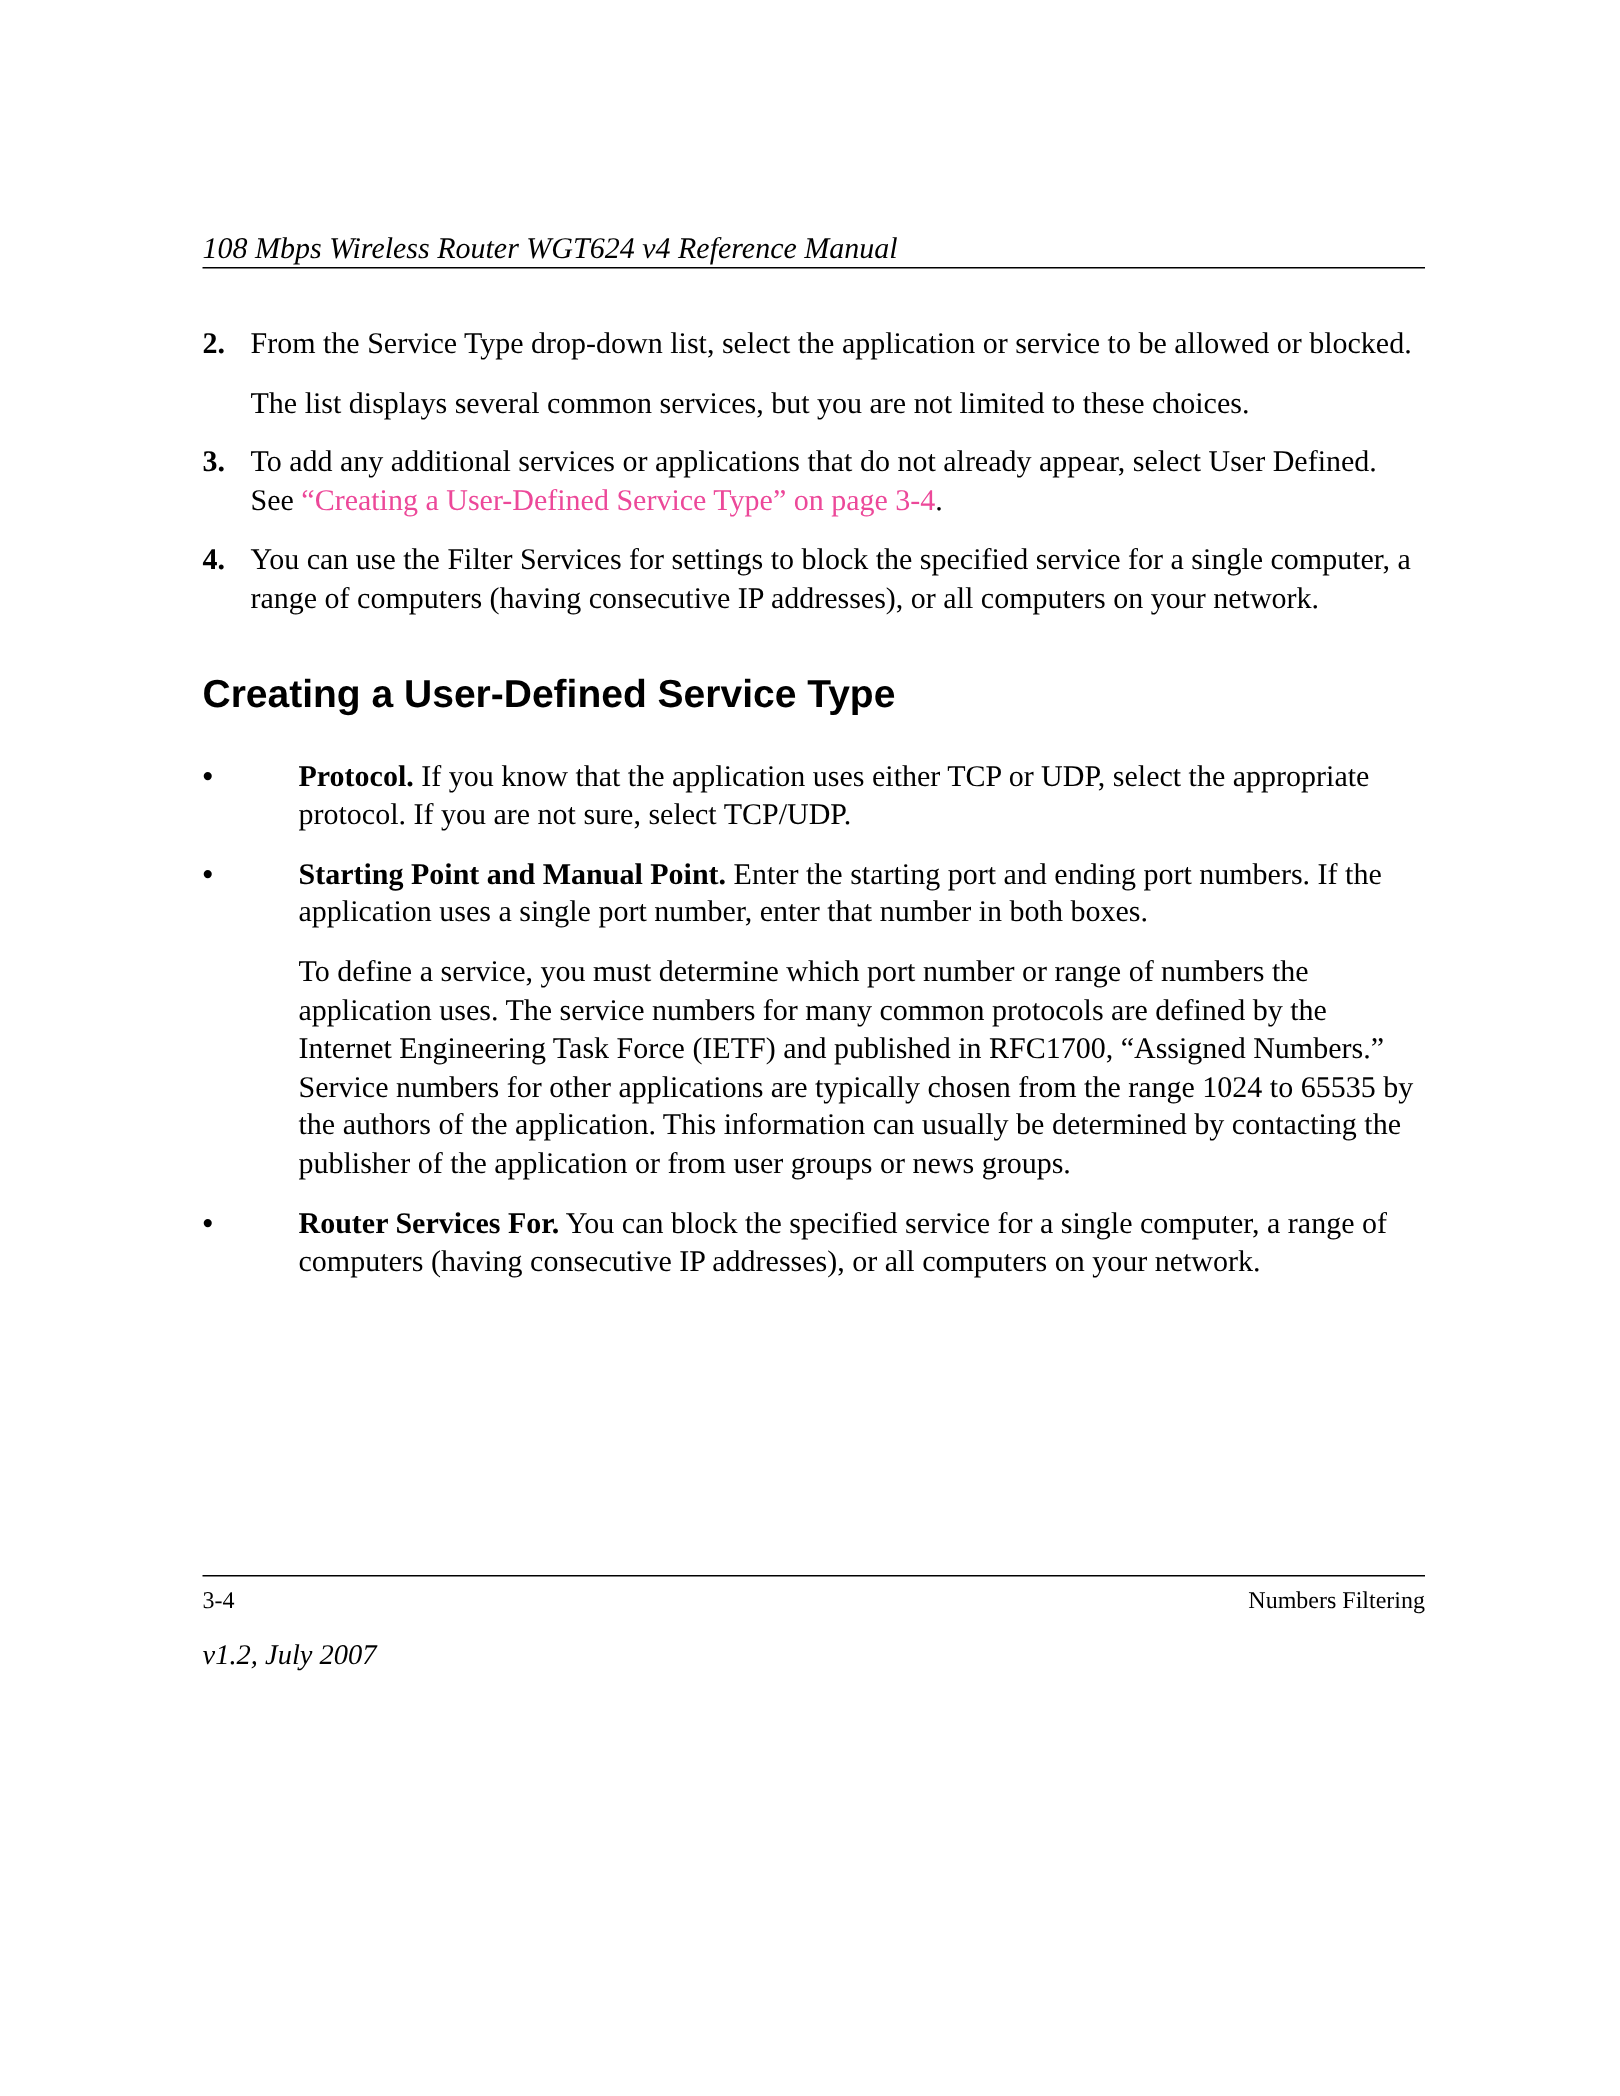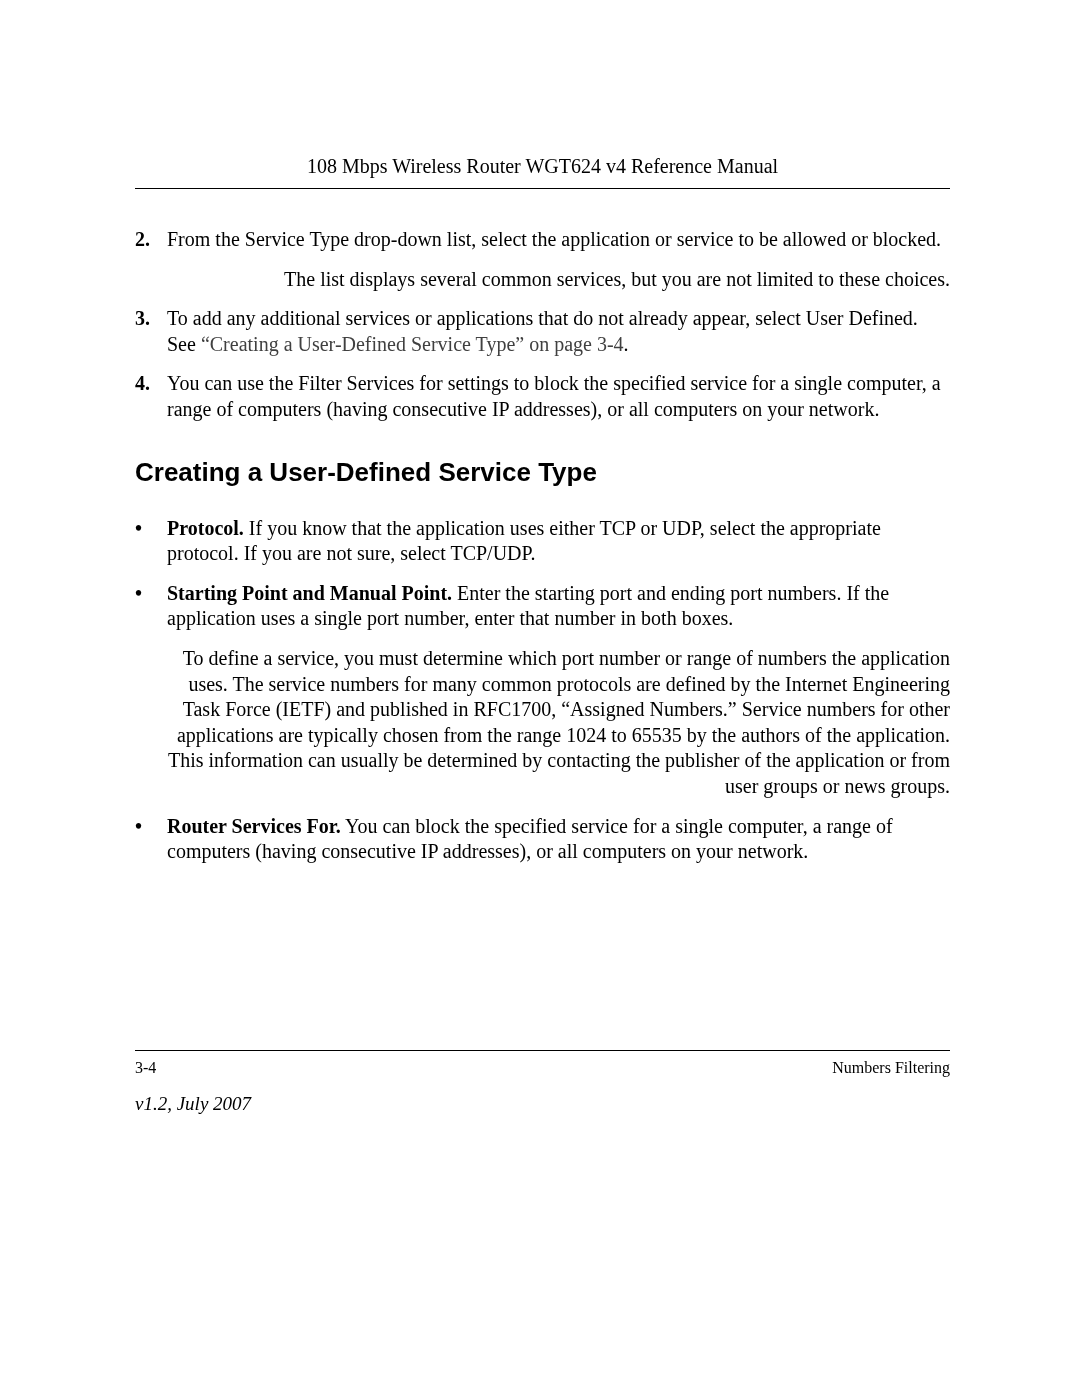--- a/index.html
+++ b/index.html
@@ -10,25 +10,24 @@
     color: #000000;
   }
   .page {
     width: 1080px;
     height: 1397px;
     position: relative;
     box-sizing: border-box;
     padding: 155px 130px 0 135px;
   }
   .running-header {
+    font-style: italic;
     font-size: 20px;
-    padding-bottom: 10px;
     border-bottom: 1.5px solid #000;
     margin-bottom: 38px;
-    text-align: center;
   }
   ol.numbered {
     list-style: none;
     padding: 0;
     margin: 0;
   }
   ol.numbered > li {
     display: flex;
     font-size: 20px;
     line-height: 1.28;
@@ -37,24 +36,23 @@
   ol.numbered > li .num {
     font-weight: bold;
     width: 32px;
     flex-shrink: 0;
   }
   ol.numbered > li .body {
     flex: 1;
   }
   .sub-para {
     margin-top: 14px;
-    text-align: right;
   }
   .xref {
-    color: #404040;
+    color: #ec4899;
   }
   h2.section {
     font-family: Helvetica, Arial, sans-serif;
     font-weight: bold;
     font-size: 26px;
     margin: 34px 0 28px 0;
   }
   p.intro {
     font-size: 20px;
     margin: 0 0 14px 0;
@@ -71,20 +69,21 @@
     line-height: 1.28;
     margin-bottom: 14px;
   }
   ul.bullets > li .marker {
     width: 32px;
     flex-shrink: 0;
     font-weight: bold;
   }
   ul.bullets > li .body {
     flex: 1;
+    margin-left: 32px;
   }
   .bold {
     font-weight: bold;
   }
   .footer-block {
     position: absolute;
     left: 135px;
     right: 130px;
     bottom: 282px;
   }

